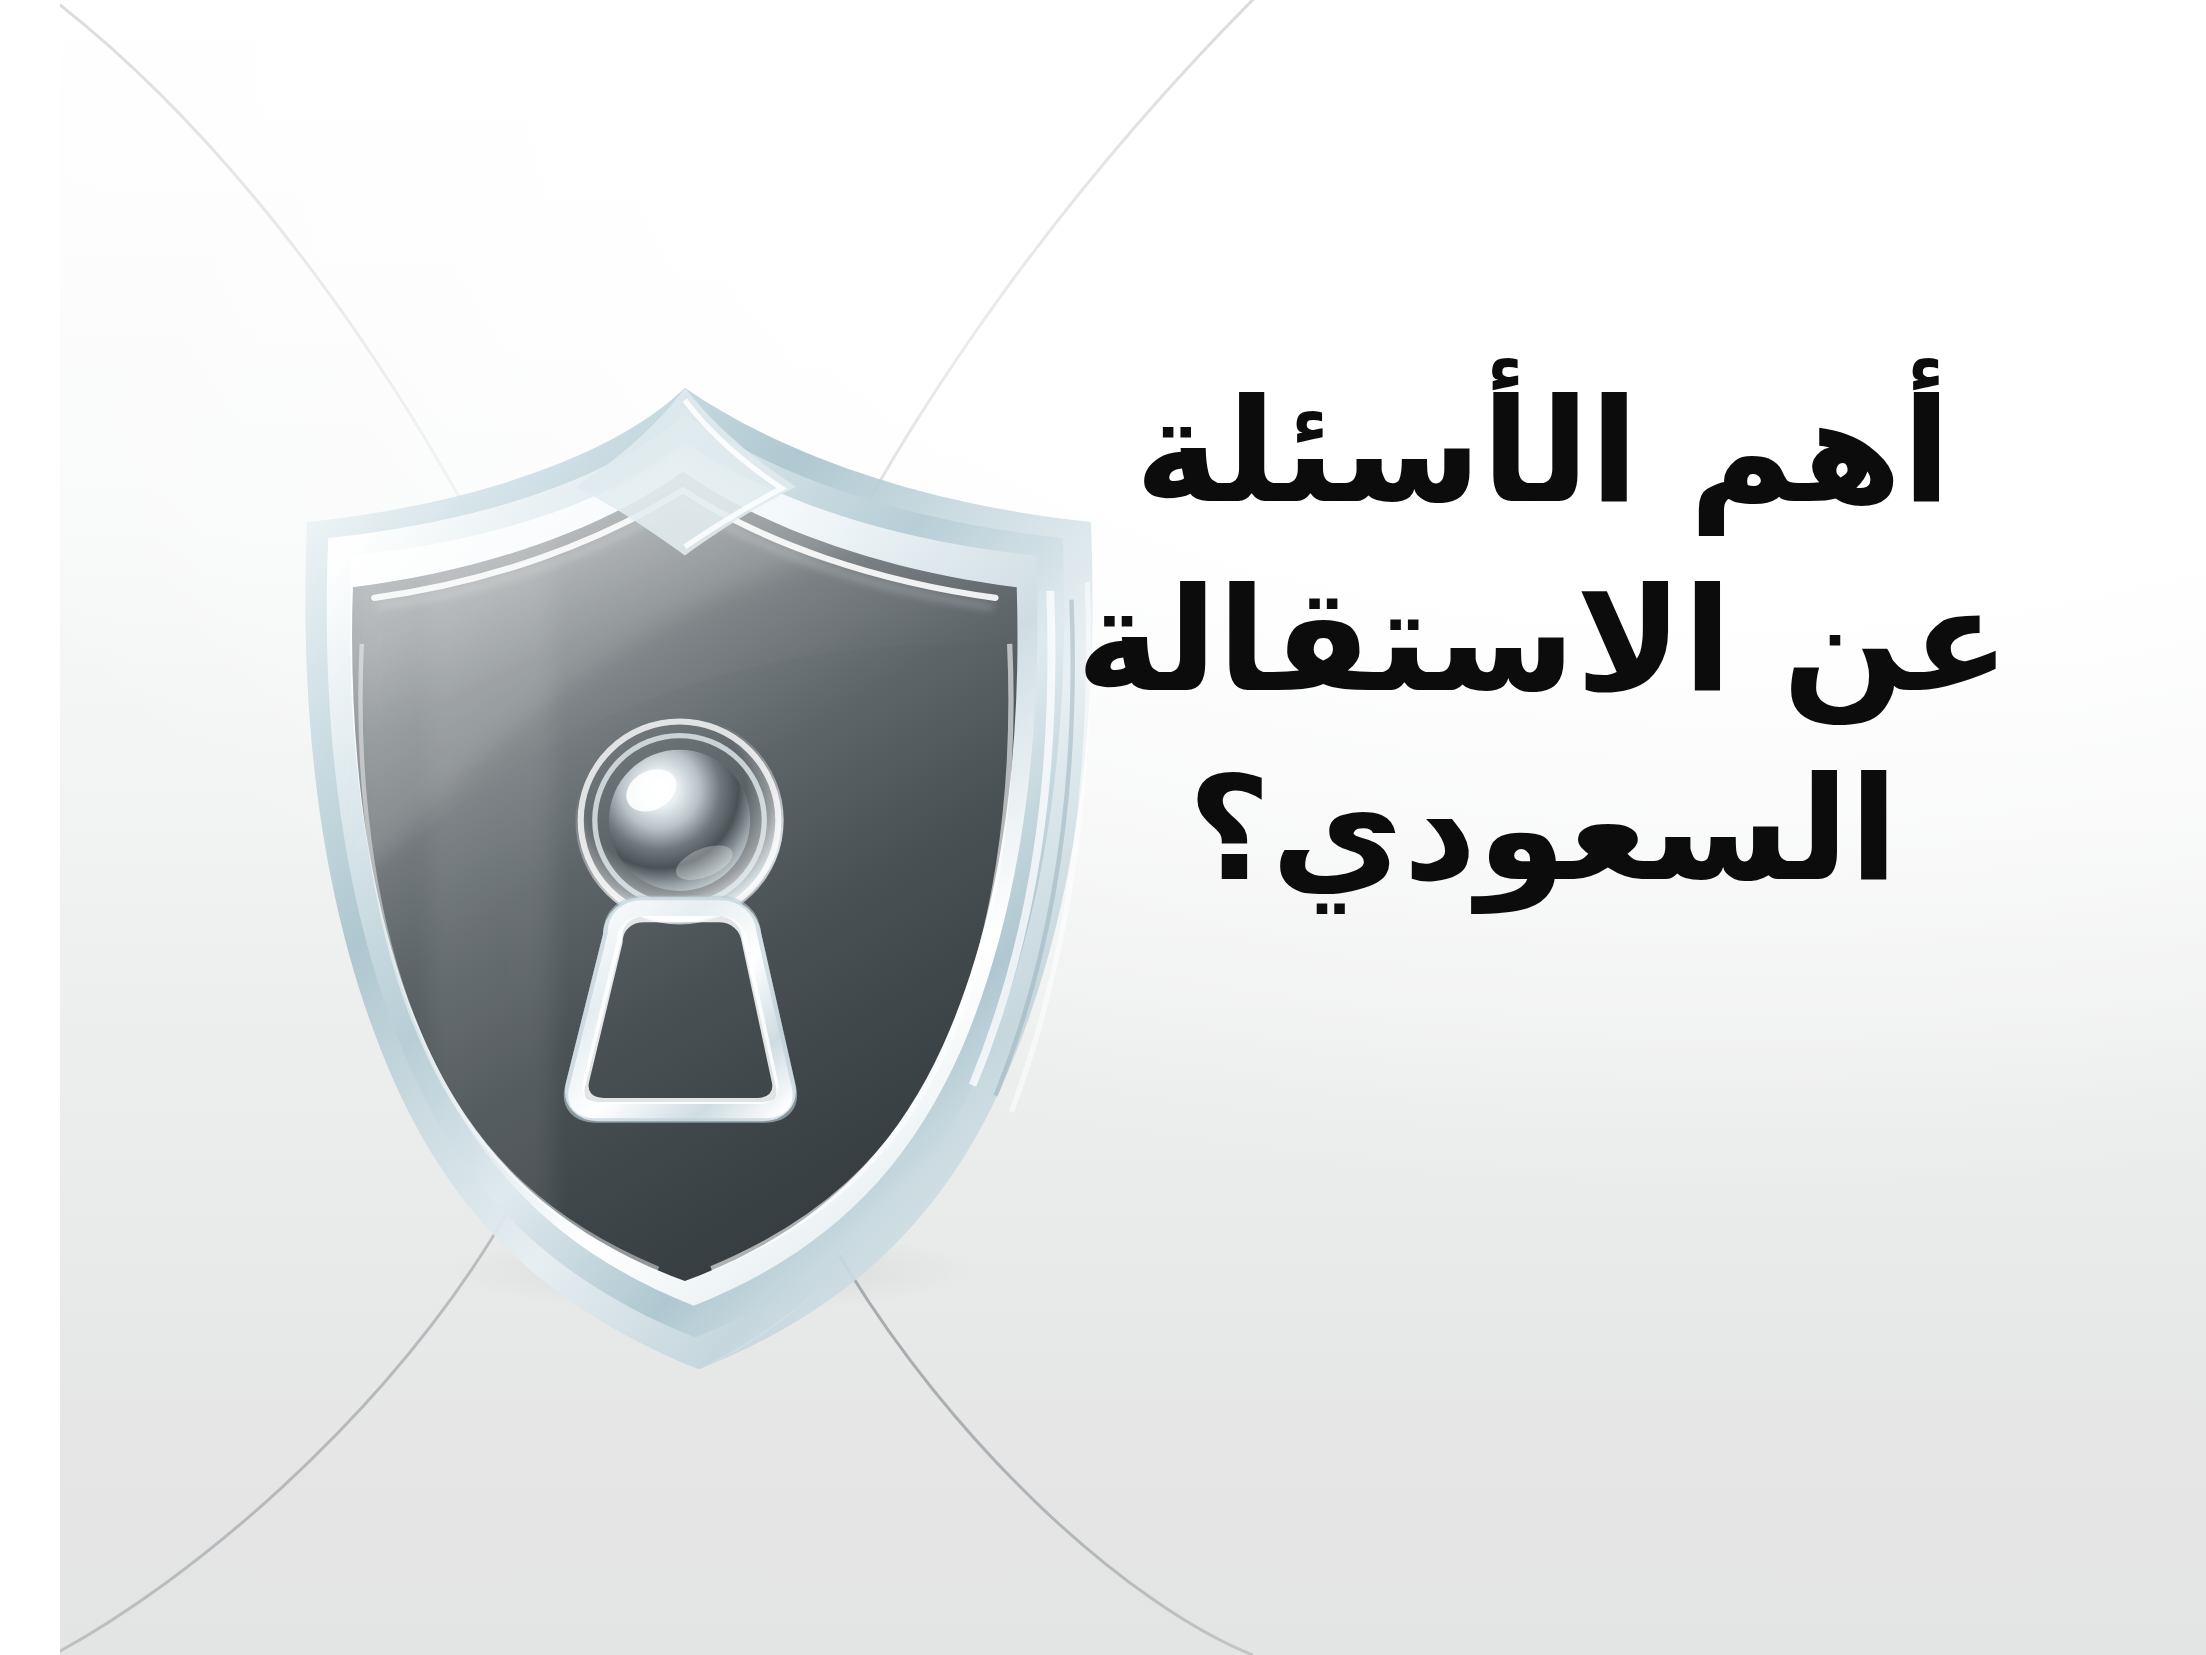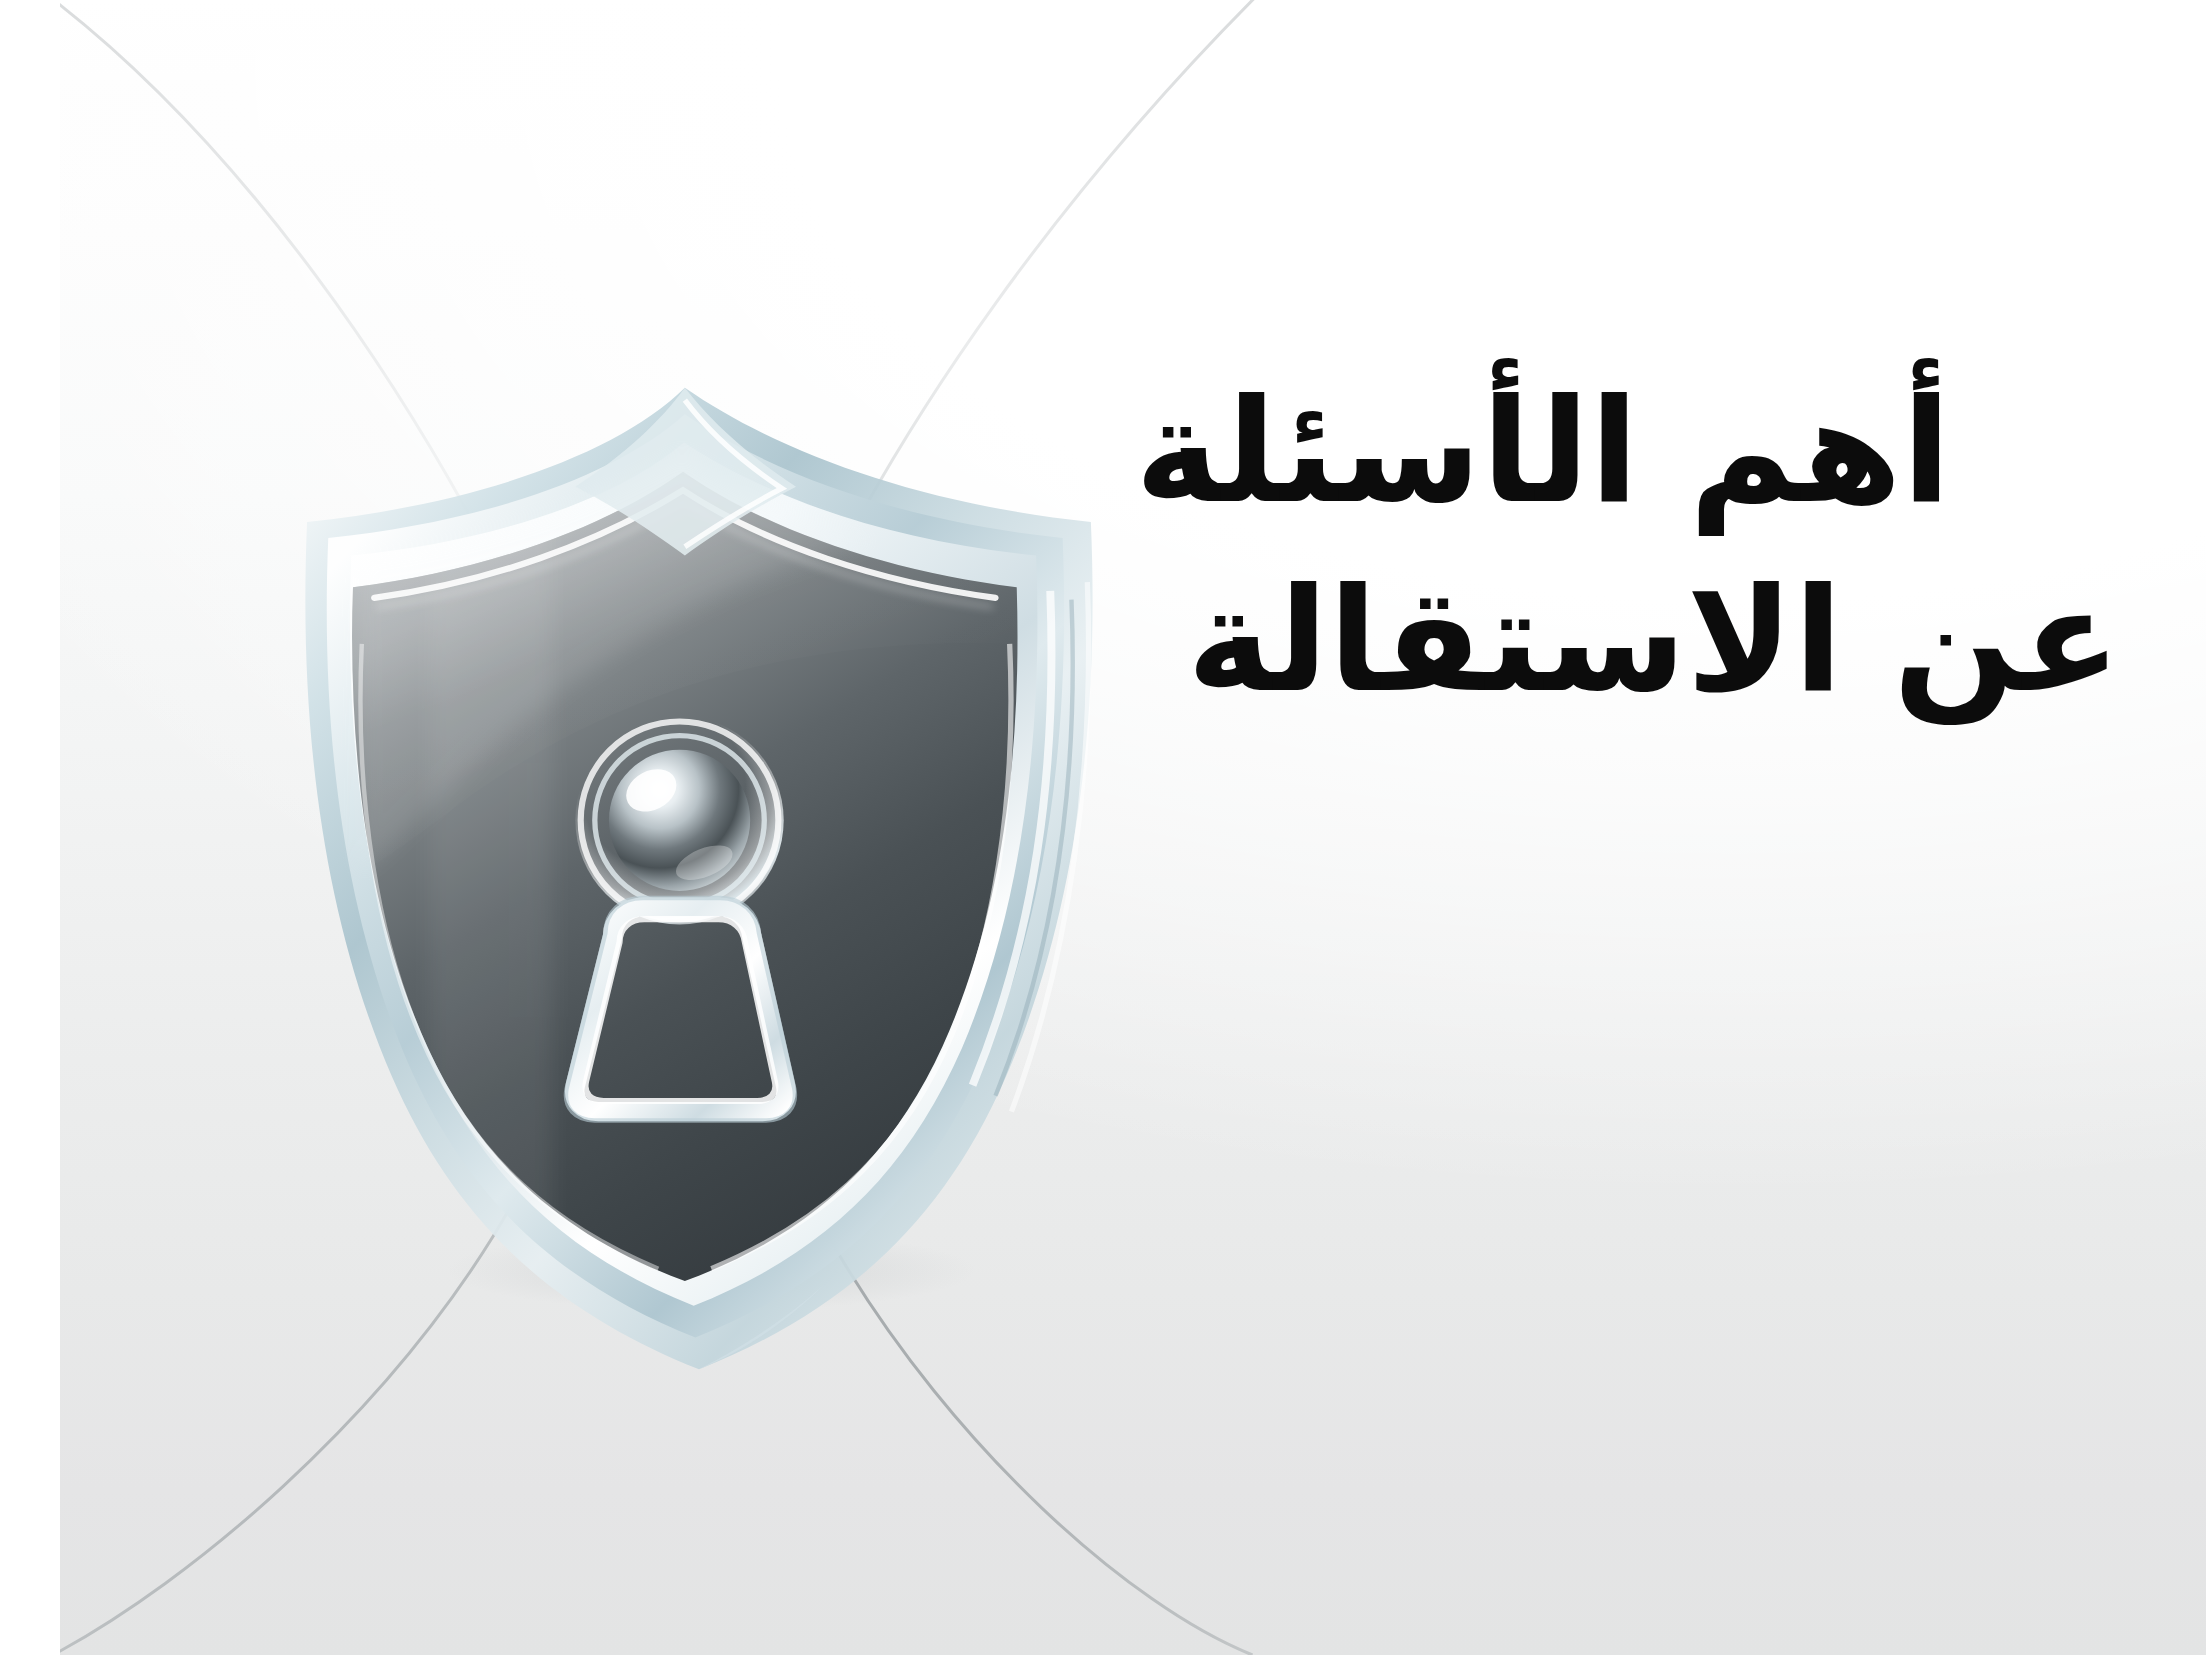--- a/index.html
+++ b/index.html
@@ -60,21 +60,21 @@
     direction: rtl;
     color: #0c0c0c;
     font-family: "DejaVu Sans", "Liberation Sans", sans-serif;
     font-weight: 700;
     font-size: 144px;
     line-height: 1.40;
     letter-spacing: -0.9px;
     white-space: nowrap;
   }
   .headline .ln { display: block; }
-  .headline .ln + .ln { margin-top: -12.4px; text-align: right; }
+  .headline .ln + .ln { margin-top: -12.4px; }
 </style>
 </head>
 <body>
 
 <div id="poster">
 
   <svg class="bg-arcs" viewBox="0 0 2501 1876" preserveAspectRatio="none">
     <defs>
       <linearGradient id="arcFadeL" x1="0" y1="0" x2="0.35" y2="1">
         <stop offset="0%" stop-color="#b9bdbf" stop-opacity="0.55"></stop>
@@ -299,16 +299,17 @@
       </g>
 
       <path d="M 96,200 C 230,186 370,140 468,80 C 520,118 600,156 688,184
                C 540,220 380,300 250,420 C 180,486 130,540 100,560 Z" fill="#ffffff" opacity="0.10" filter="url(#fBlurMd)"></path>
     </svg>
   </div>
 
   <div class="headline">
     <span class="ln">أهم الأسئلة</span>
     <span class="ln">عن الاستقالة</span>
+    <span class="ln">السعودي؟</span>
   </div>
 
 </div>
 
 
 </body></html>

